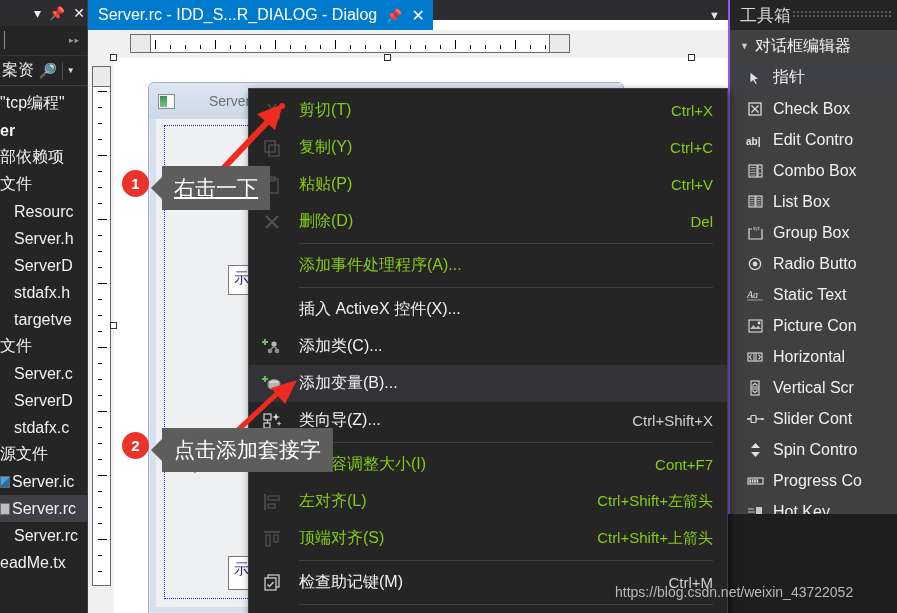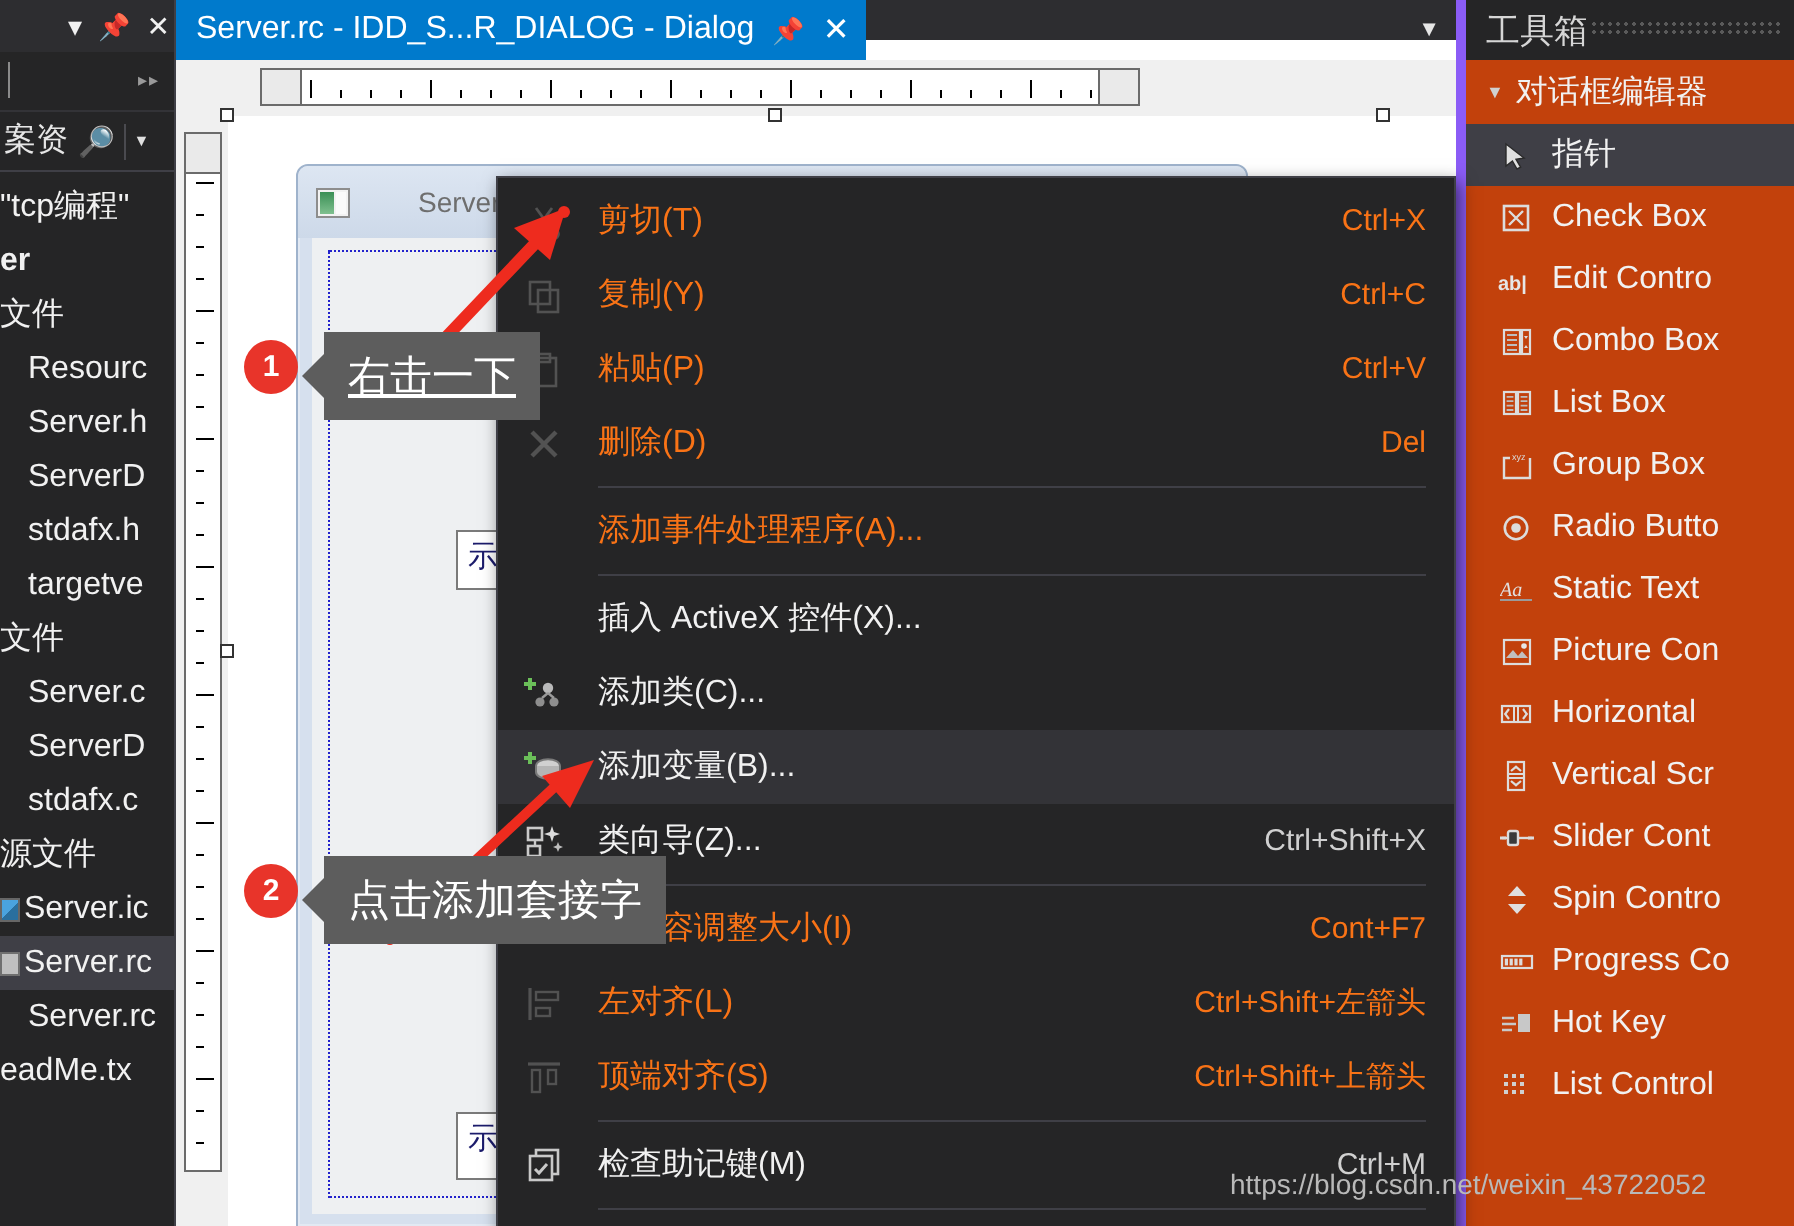--- a/index.html
+++ b/index.html
@@ -211,28 +211,28 @@
   .mi.hl { background: #333337; }
   .mi .micon {
     position: absolute; left: 12px; top: 50%; transform: translateY(-50%);
     width: 22px; height: 22px; display: flex; align-items: center;
     justify-content: center; font-size: 16px; line-height: 1;
   }
   .mi .mtext { font-size: 16px; color: #f1f1f1; }
   .mi .mshort {
     position: absolute; right: 14px; font-size: 15px; color: #d0d0d0;
   }
-  .mi.disabled .mtext, .mi.disabled .mshort { color: #f97316; }
+  .mi.disabled .mtext, .mi.disabled .mshort { color: #84cc16; }
   .mi.disabled .micon { color: #6a6a6a; opacity: .65; }
   .msep { height: 1px; background: #3f3f46; margin: 3px 14px 3px 50px; }
 
   
   #toolbox {
-    position: absolute; right: 0; top: 0; width: 169px; height: 613px;
-    background: #c2410c; color: #f1f1f1; border-left: 5px solid #8b5cf6;
+    position: absolute; right: 0; top: 0; width: 169px; height: 514px;
+    background: #404040; color: #f1f1f1; border-left: 2px solid #8b5cf6;
     overflow: hidden;
   }
   .tb-header {
     height: 30px; display: flex; align-items: center; padding-left: 10px;
     background: #252526; font-size: 17px; color: #d6d6d6; position: relative;
   }
   .tb-header .dots {
     position: absolute; left: 62px; top: 10px; right: 6px; height: 9px;
     background-image: radial-gradient(#5a5a5a 1px, transparent 1px);
     background-size: 4px 4px;
@@ -302,20 +302,23 @@
     <span class="magn">🔍</span>
     <span class="divv"></span>
     <span class="carr">▼</span>
   </div>
   <div class="se-tree" id="se-tree">
         <div class="se-node">
           <span class="lbl">"tcp编程"</span>
         </div>
         <div class="se-node bold">
           <span class="lbl">er</span>
+        </div>
+        <div class="se-node">
+          <span class="lbl">部依赖项</span>
         </div>
         <div class="se-node">
           <span class="lbl">文件</span>
         </div>
         <div class="se-node ind1">
           <span class="lbl">Resourc</span>
         </div>
         <div class="se-node ind1">
           <span class="lbl">Server.h</span>
         </div>

